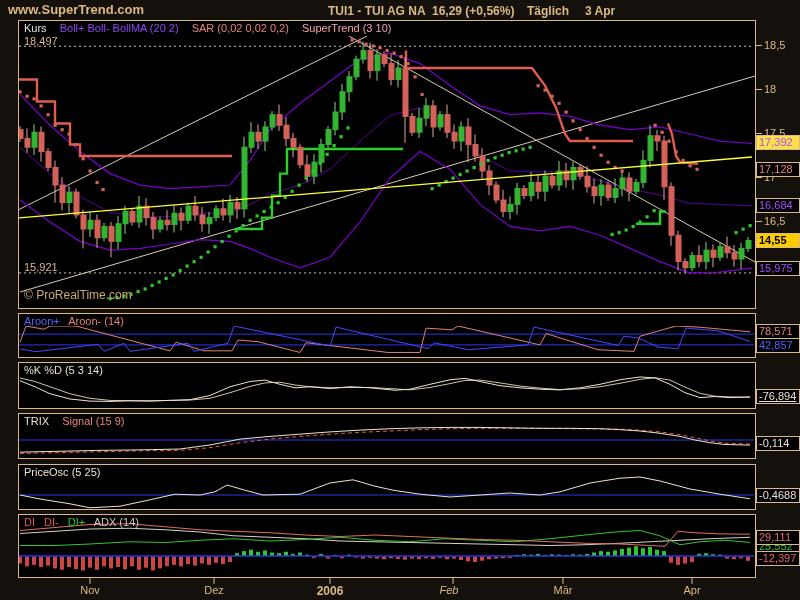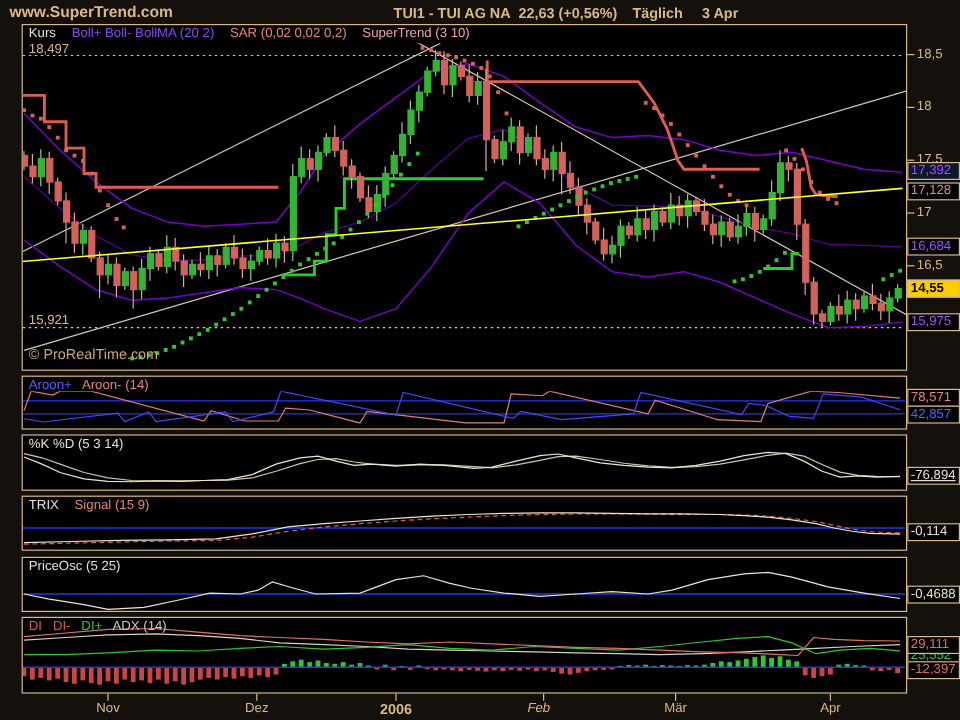--- a/index.html
+++ b/index.html
@@ -13,21 +13,21 @@
     font-size:11px;line-height:13px;padding-left:2px;white-space:nowrap;z-index:3}
   .tick-lbl{position:absolute;left:764px;font-size:11px;color:#dcb983;white-space:nowrap;z-index:2}
   .xlbl{position:absolute;font-size:11px;color:#dcb983;transform:translateX(-50%);z-index:3}
   .legend span{margin-right:10px}
 </style>
 </head>
 <body>
 
 <div class="lbl hdr" style="left:8px;top:4px;font-size:13px">www.SuperTrend.com</div>
 <div class="lbl hdr" style="left:328px;top:5px">TUI1 - TUI AG NA</div>
-<div class="lbl hdr" style="left:432px;top:5px">22,63 (+0,56%)</div>
+<div class="lbl hdr" style="left:432px;top:5px">16,29 (+0,56%)</div>
 <div class="lbl hdr" style="left:527px;top:5px">Täglich</div>
 <div class="lbl hdr" style="left:585px;top:5px">3 Apr</div>
 
 <div class="panel" style="top:20px;height:289px"></div>
 <div class="panel" style="top:313px;height:45px"></div>
 <div class="panel" style="top:362px;height:47px"></div>
 <div class="panel" style="top:413px;height:46px"></div>
 <div class="panel" style="top:464px;height:46px"></div>
 <div class="panel" style="top:514px;height:64px"></div>
 
@@ -551,22 +551,22 @@
   <span style="color:#2ec82e;margin-right:6px">DI+</span>
   <span style="color:#cfc8b8">ADX (14)</span>
 </div>
 
 <div id="right-scale">
     <div class="tick-lbl" style="top: 39px; color: rgb(220, 185, 131);">18,5</div>
     <div class="tick-lbl" style="top: 83px; color: rgb(220, 185, 131); text-align: right;">18</div>
     <div class="tick-lbl" style="top: 127px; color: rgb(220, 185, 131);">17,5</div>
     <div class="tick-lbl" style="top: 171px; color: rgb(220, 185, 131);">17</div>
     <div class="tick-lbl" style="top: 215px; color: rgb(220, 185, 131);">16,5</div>
-    <div class="pbox" style="background: #0f172a; top: 135px; color: rgb(166, 77, 255);">17,392</div>
-    <div class="pbox" style="background: rgb(0, 0, 0); top: 152px; color: rgb(230, 131, 122);">17,128</div>
+    <div class="pbox" style="background: #fde047; top: 135px; color: rgb(166, 77, 255);">17,392</div>
+    <div class="pbox" style="background: rgb(0, 0, 0); top: 162px; color: rgb(230, 131, 122);">17,128</div>
     <div class="pbox" style="background: rgb(0, 0, 0); top: 198px; color: rgb(166, 77, 255);">16,684</div>
     <div class="pbox" style="background: rgb(255, 204, 0); top: 233px; color: rgb(0, 0, 0); font-weight: bold;">14,55</div>
     <div class="pbox" style="background: rgb(0, 0, 0); top: 261px; color: rgb(166, 77, 255);">15,975</div>
     <div class="pbox" style="background: rgb(0, 0, 0); top: 324px; color: rgb(230, 131, 122);">78,571</div>
     <div class="pbox" style="background: rgb(0, 0, 0); top: 338px; color: rgb(85, 96, 255);">42,857</div>
     <div class="pbox" style="background: rgb(0, 0, 0); top: 389px; color: rgb(232, 224, 208); text-decoration: underline;">-76,894</div>
     <div class="pbox" style="background: rgb(0, 0, 0); top: 436px; color: rgb(232, 224, 208);">-0,114</div>
     <div class="pbox" style="background: rgb(0, 0, 0); top: 488px; color: rgb(232, 224, 208);">-0,4688</div>
     <div class="pbox" style="background: rgb(0, 0, 0); top: 539px; color: rgb(46, 200, 46);">25,552</div>
     <div class="pbox" style="background: rgb(0, 0, 0); top: 530px; color: rgb(230, 106, 106);">29,111</div>

